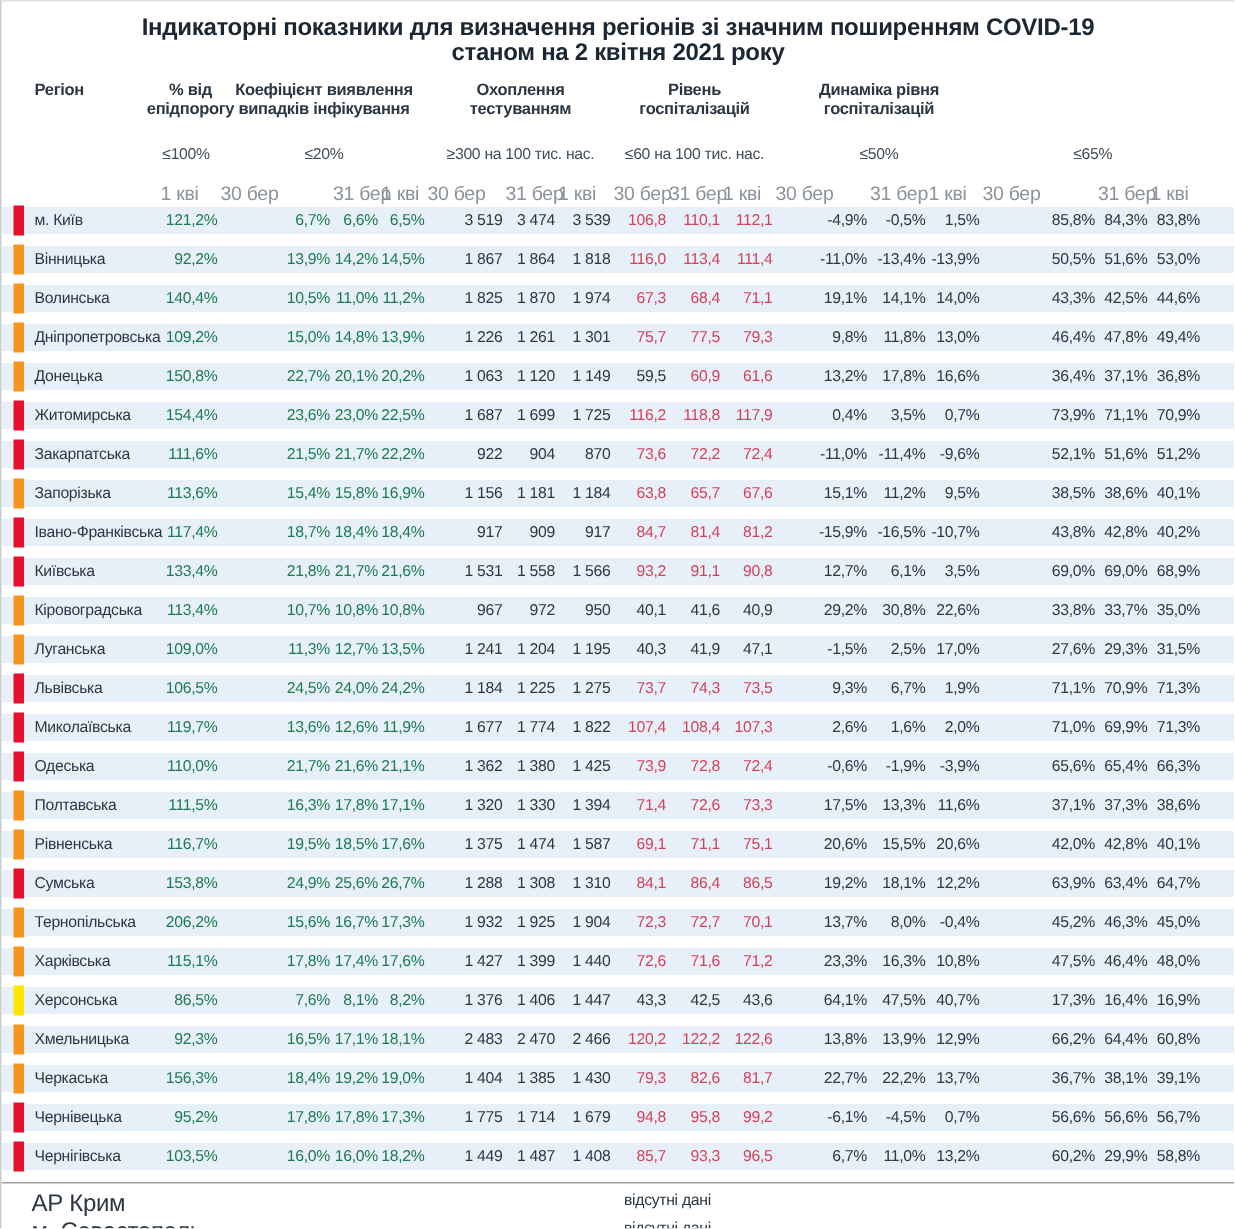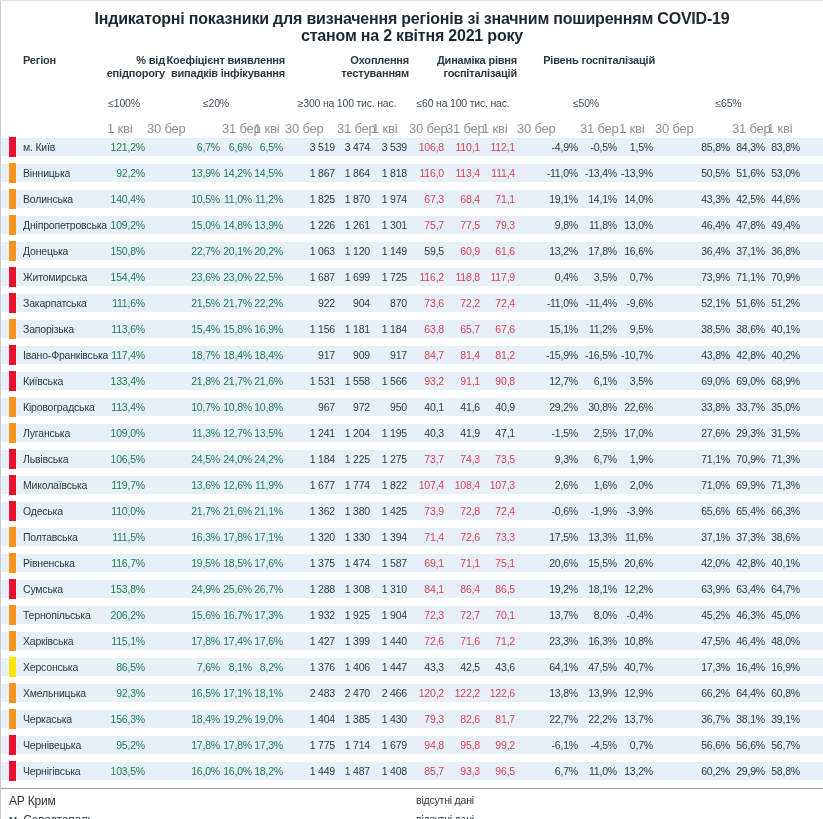--- a/index.html
+++ b/index.html
@@ -13,21 +13,21 @@
   }
   .title { padding-top:9px; text-align:center; font-size:16px; font-weight:bold;
     line-height:17px; color:#1d2731; }
 
   
   .grid7 { display:grid; grid-template-columns:106px 40px 138px 124px 108px 138px 147px; }
   .grid17, .row { display:grid;
     grid-template-columns:106px 40px 75px 32px 31px 52px 35px 37px 37px 36px 35px 63px 39px 36px 77px 35px 35px; }
 
   .hgroups { margin-top:10px; }
-  .hgroups > div { text-align:right; font-size:11px; font-weight:bold;
+  .hgroups > div { text-align:center; font-size:11px; font-weight:bold;
     color:var(--text-dark,#2b3844); line-height:12.5px; }
   .hgroups .regioncell { text-align:left; padding-left:22px; }
   .gt { white-space:pre-line; display:inline-block; }
   .gt.narrow { width:76px; margin-left:-18px; }
 
   .hthresholds { margin-top:18px; }
   .hthresholds > div { text-align:center; font-size:10.5px; color:#414d57; white-space:nowrap; }
   .hthresholds > div > span { display:inline-block; }
   .hthresholds .narrowc span { margin-left:-6px; }
 
@@ -42,42 +42,42 @@
   .cell { font-size:10.5px; text-align:right; white-space:nowrap; padding-right:2px;
     color:var(--text-dark,#2b3844); }
   .cell.region { text-align:left; padding-left:22px; overflow:visible; }
   .cell.green { color:var(--value-green,#1d7b52); }
   .cell.redval { color:var(--value-red,#d6415a); }
   .bar { position:absolute; left:8px; top:-1px; width:7px; height:19.5px; }
 
   
   .footer { margin-top:7px; border-top:1px solid var(--line-gray,#9aa0a4); padding-top:4px; }
   .frow { position:relative; height:18.5px; }
-  .fregion { position:absolute; left:8px; top:1px; font-size:12px; color:var(--text-dark,#2b3844); }
+  .fregion { position:absolute; left:20px; top:1px; font-size:16px; color:var(--text-dark,#2b3844); }
   .fnote { position:absolute; left:415px; top:1px; font-size:10.5px; color:var(--text-dark,#2b3844); }
 </style>
 </head>
 <body>
 
 <div class="page">
   <div class="title">
     <div>Індикаторні показники для визначення регіонів зі значним поширенням COVID-19</div>
     <div>станом на 2 квітня 2021 року</div>
   </div>
 
   <div class="hgroups grid7">
     <div class="regioncell">Регіон</div>
     <div><span class="gt narrow">% від
 епідпорогу</span></div>
     <div><span class="gt">Коефіцієнт виявлення
 випадків інфікування</span></div>
     <div><span class="gt">Охоплення тестуванням</span></div>
+    <div><span class="gt">Рівень госпіталізацій</span></div>
     <div><span class="gt">Динаміка рівня
 госпіталізацій</span></div>
-    <div><span class="gt">Рівень госпіталізацій</span></div>
   </div>
 
   <div class="hthresholds grid7">
     <div></div>
     <div class="narrowc"><span>≤100%</span></div>
     <div><span>≤20%</span></div>
     <div><span>≥300 на 100 тис. нас.</span></div>
     <div><span>≤60 на 100 тис. нас.</span></div>
     <div><span>≤50%</span></div>
     <div><span>≤65%</span></div>

